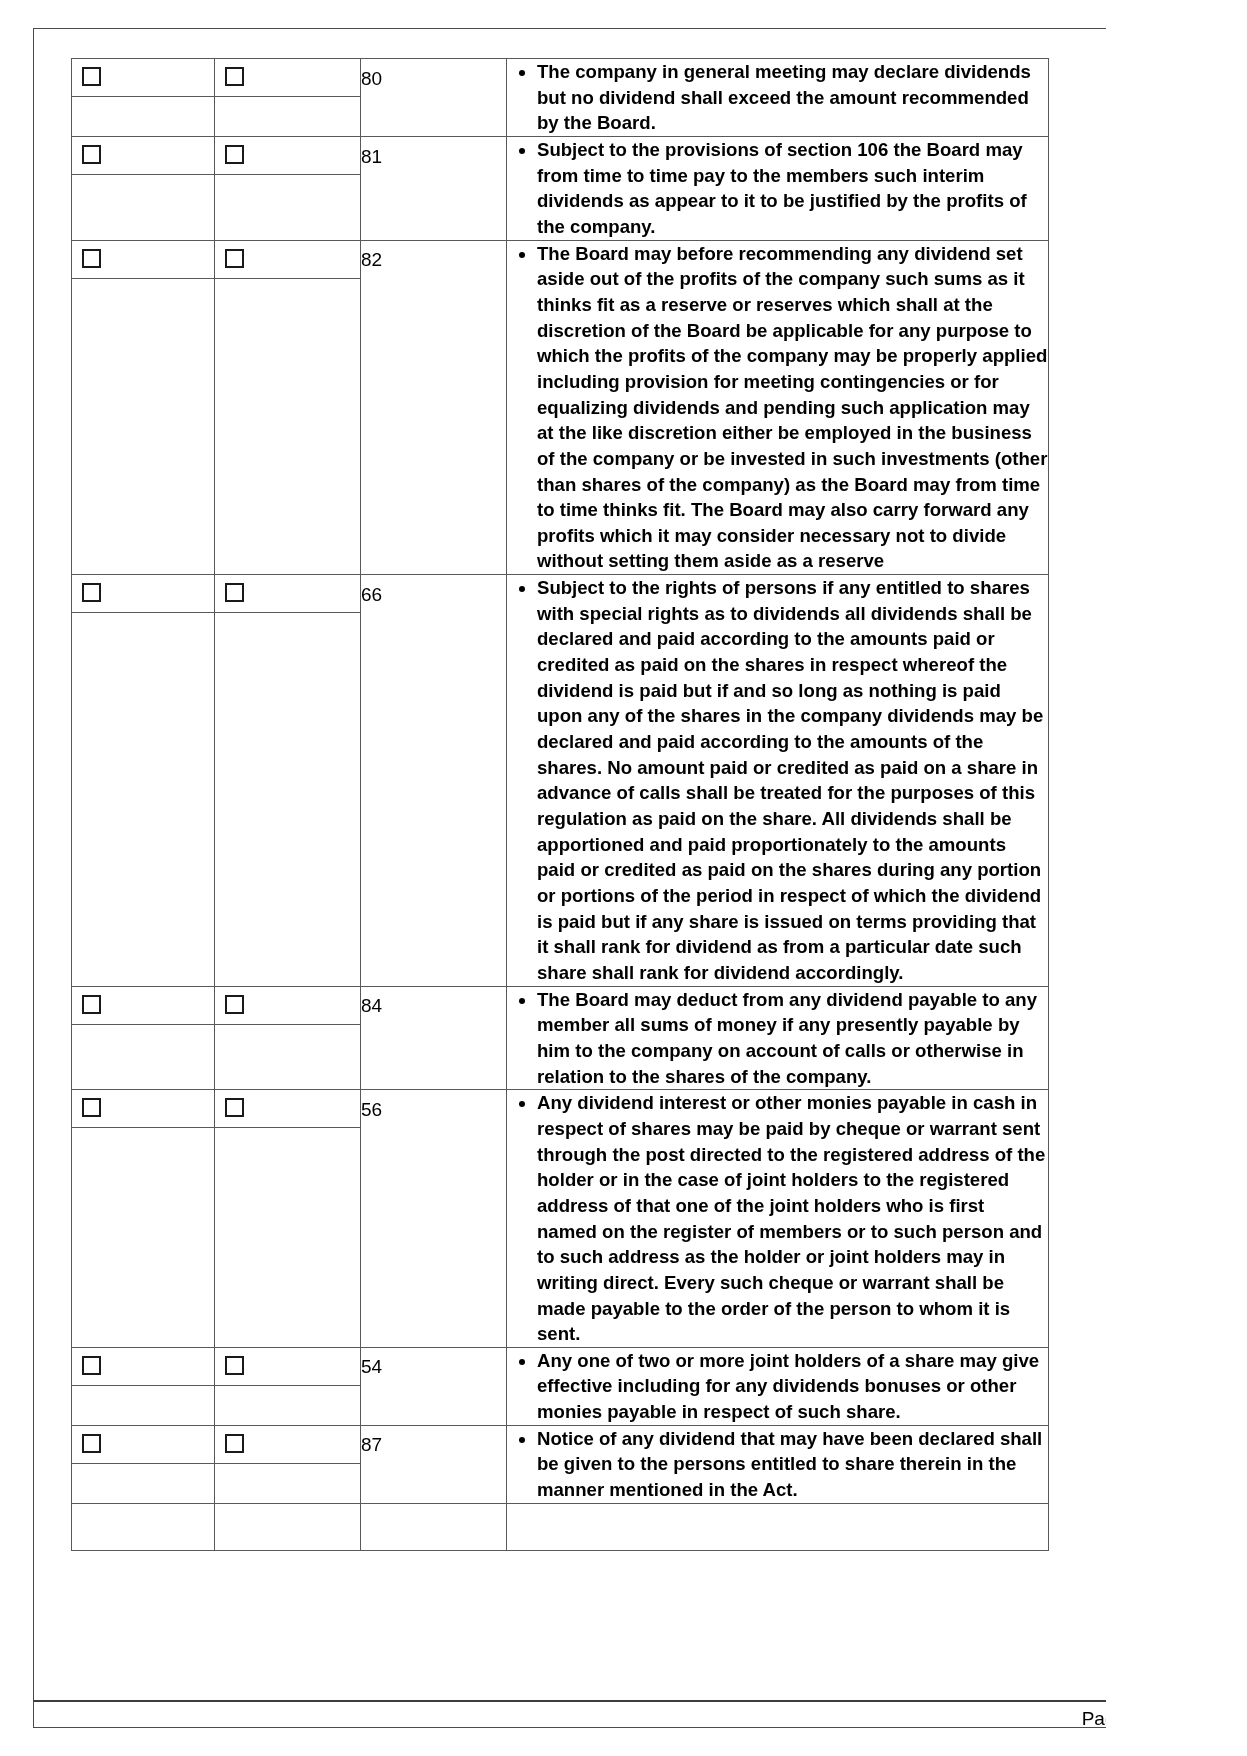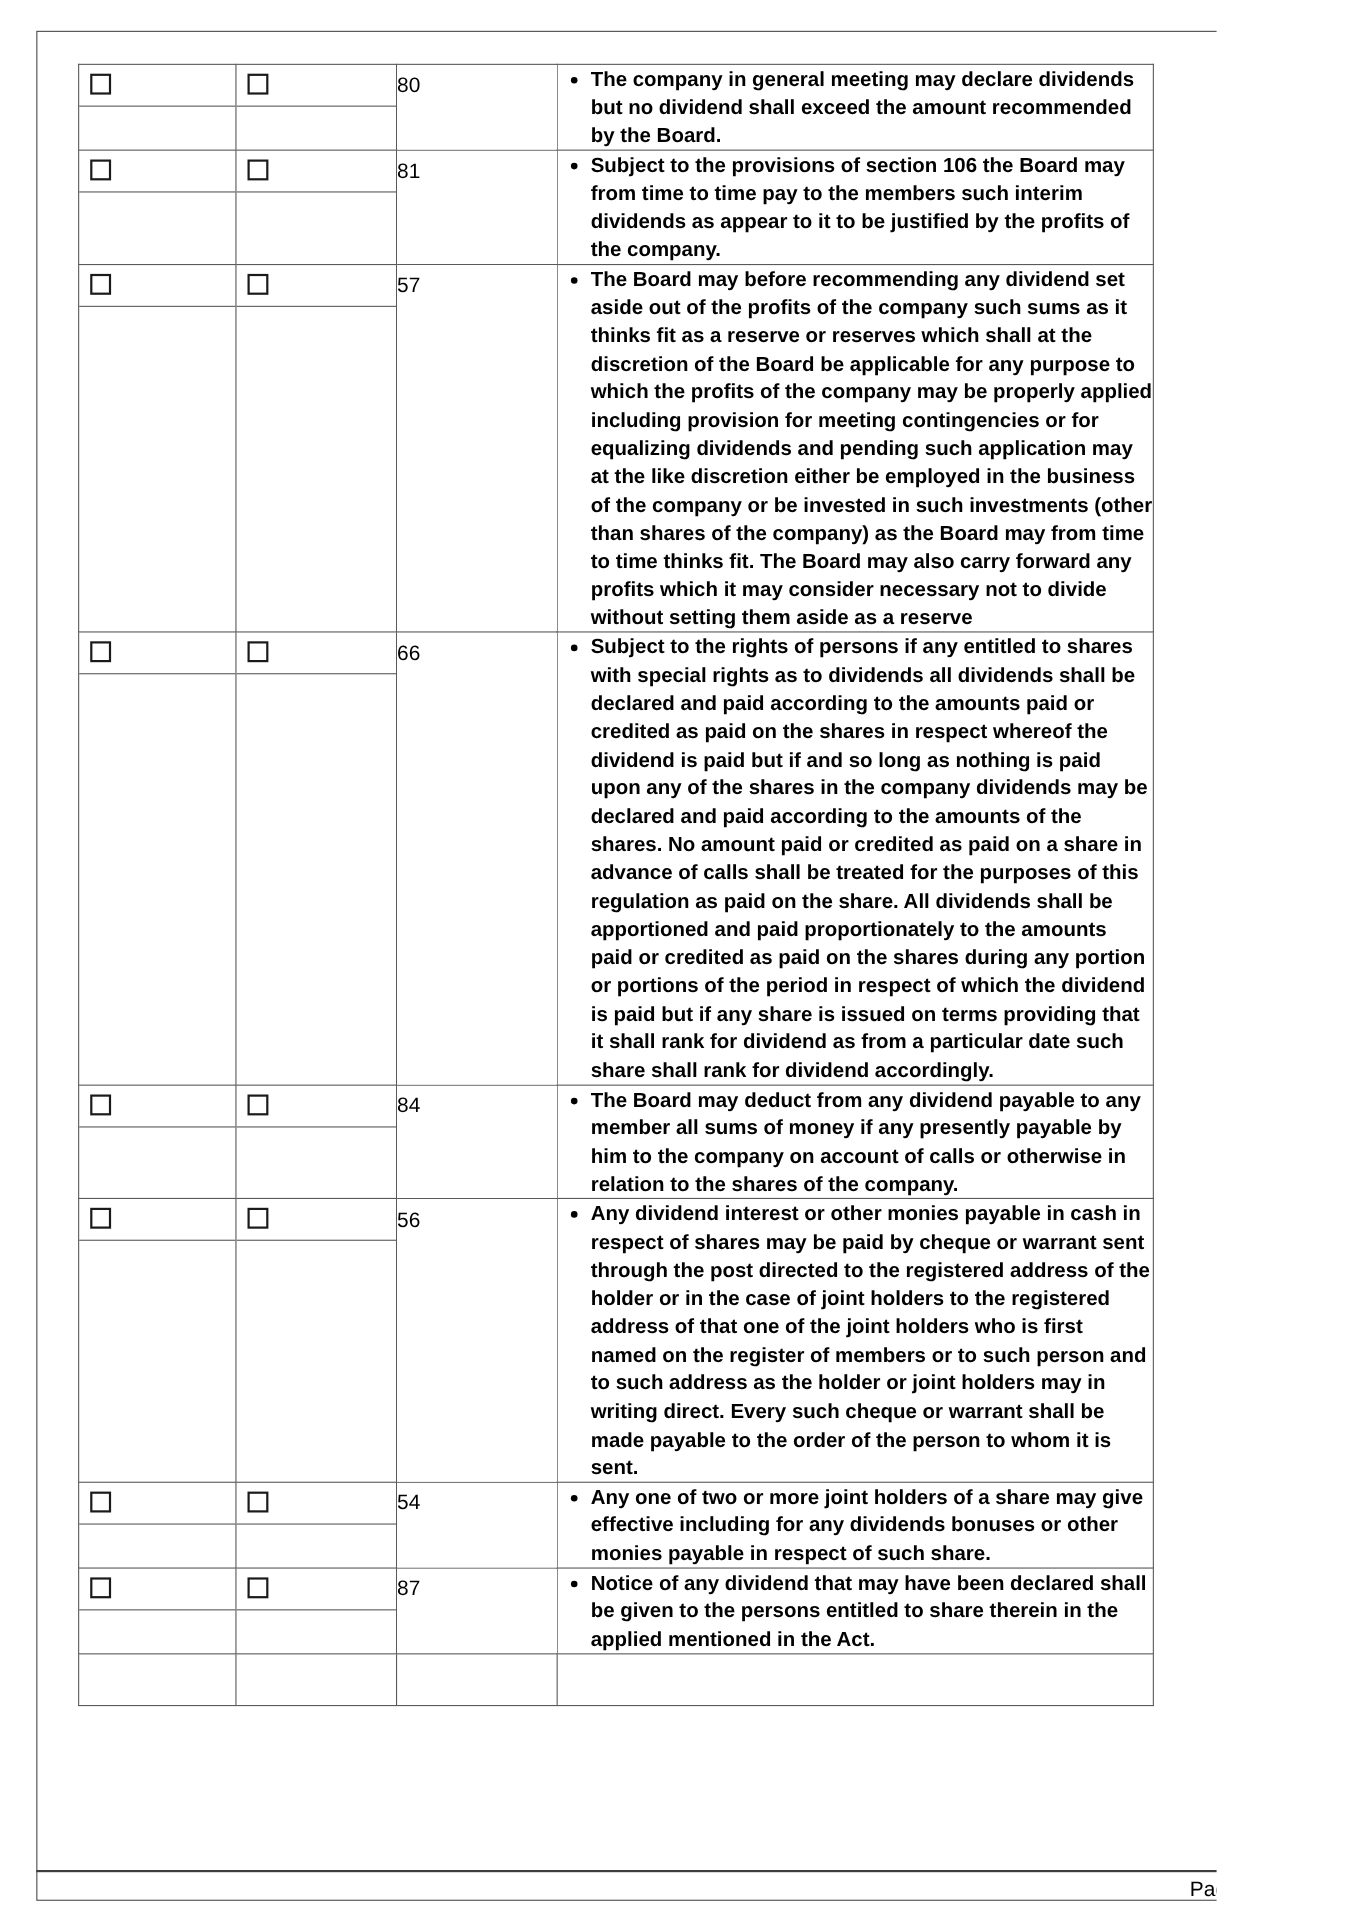--- a/index.html
+++ b/index.html
@@ -181,21 +181,21 @@
               </div>
               <div class="chk-bottom"></div>
             </td>
             <td class="chk-cell">
               <div class="chk-top">
                 <span class="checkbox"></span>
               </div>
               <div class="chk-bottom"></div>
             </td>
             <td class="num-cell">
-              <div class="num-inner">57</div>
+              <div class="num-inner">82</div>
             </td>
             <td class="text-cell">
               <ul class="bullets">
                 <li>The Board may before recommending any dividend set aside out of the profits of the company such sums as it thinks fit as a reserve or reserves which shall at the discretion of the Board be applicable for any purpose to which the profits of the company may be properly applied including provision for meeting contingencies or for equalizing dividends and pending such application may at the like discretion either be employed in the business of the company or be invested in such investments (other than shares of the company) as the Board may from time to time thinks fit. The Board may also carry forward any profits which it may consider necessary not to divide without setting them aside as a reserve</li>
               </ul>
             </td>
           </tr>
           <tr>
             <td class="chk-cell">
               <div class="chk-top">
@@ -295,21 +295,21 @@
               <div class="chk-top">
                 <span class="checkbox"></span>
               </div>
               <div class="chk-bottom"></div>
             </td>
             <td class="num-cell">
               <div class="num-inner">87</div>
             </td>
             <td class="text-cell">
               <ul class="bullets">
-                <li>Notice of any dividend that may have been declared shall be given to the persons entitled to share therein in the applied mentioned in the Act.</li>
+                <li>Notice of any dividend that may have been declared shall be given to the persons entitled to share therein in the manner mentioned in the Act.</li>
               </ul>
             </td>
           </tr>
           <tr>
             <td class="empty-row-cell"></td>
             <td class="empty-row-cell"></td>
             <td class="empty-row-cell"></td>
             <td class="empty-row-cell"></td>
           </tr>
         </tbody>

